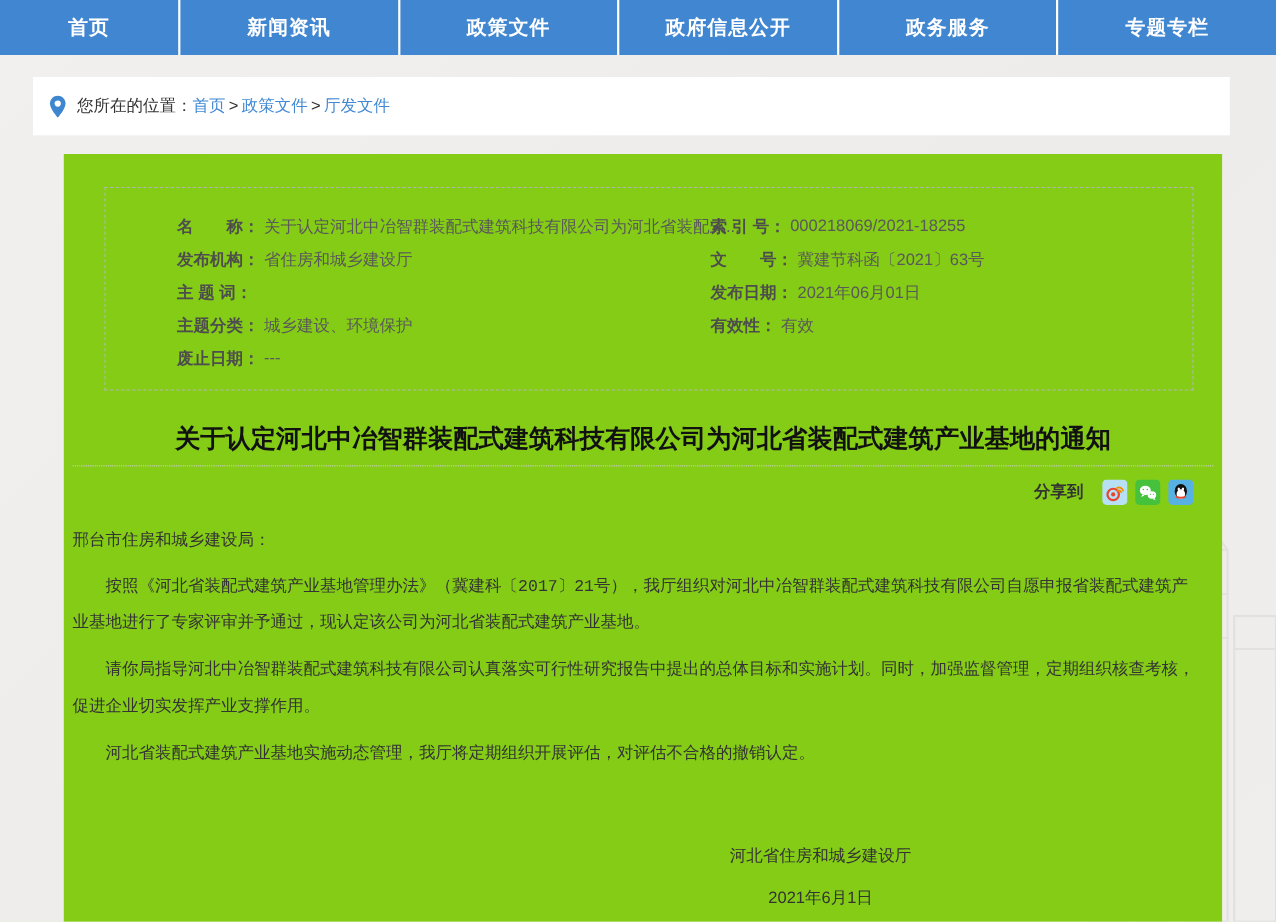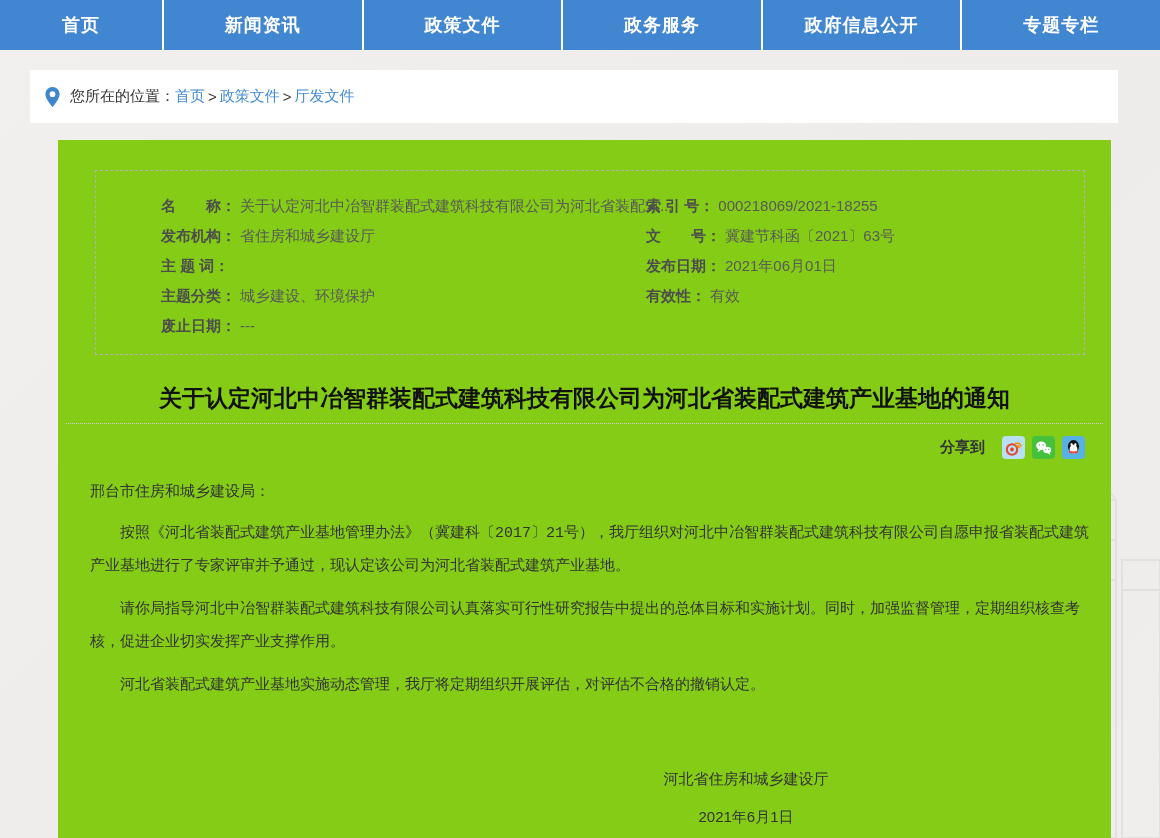--- a/index.html
+++ b/index.html
@@ -38,21 +38,21 @@
   .article-title { position:absolute; top:243px; left:0; width:100%; text-align:center;
     font-size:23px; font-weight:bold; color:#111; }
   .dotted-sep { position:absolute; top:283px; left:8px; right:8px; border-top:1px dotted #cfcfcf; }
   
   .share-row { position:absolute; top:296px; right:26px; display:flex; align-items:center; }
   .share-label { font-size:15px; color:#333; font-weight:bold; margin-right:10px;margin-left:44px; }
   .share-icon { width:23px; height:23px; margin-left:7px; cursor:pointer; display:flex; }
   
   .body-text { position:absolute; top:334px; left:8px; right:18px; font-size:15px;
     color:#333; line-height:33px; }
-  .body-text p { margin-bottom:10px;margin-left:24px; }
+  .body-text p { margin-bottom:10px; }
   .indent { text-indent:2em;font-family:Liberation Mono, monospace; }
   .signature { position:absolute; top:622px; left:558px; width:260px; text-align:center;
     font-size:15px; color:#333; line-height:33px; }
   .signature .sig-date { margin-top:5px; }
 </style>
 </head>
 <body>
 
 <svg class="watermark" width="340" height="458" viewBox="0 0 340 458">
   <g fill="none" stroke="#d9d8d6" stroke-width="2">
@@ -62,22 +62,22 @@
     <rect x="168" y="220" width="36" height="238"></rect>
     <path d="M120 458 V260 h40 M252 120 l22 -30 l22 30"></path>
     <path d="M210 190 h36 M210 230 h36 M252 160 h44 M252 200 h44 M302 210 h38 M168 250 h36"></path>
   </g>
 </svg>
 
 <nav class="nav">
   <div class="nav-item">首页</div>
   <div class="nav-item">新闻资讯</div>
   <div class="nav-item">政策文件</div>
+  <div class="nav-item">政府信息公开</div>
   <div class="nav-item">政务服务</div>
-  <div class="nav-item">政府信息公开</div>
   <div class="nav-item">专题专栏</div>
 </nav>
 
 <div class="breadcrumb">
   <span class="pin">
     <svg width="17" height="22" viewBox="0 0 24 30">
       <path d="M12 1C6.5 1 2 5.5 2 11c0 7.4 10 18 10 18s10-10.6 10-18C22 5.5 17.5 1 12 1z" fill="#3e86cf"></path>
       <circle cx="12" cy="11" r="4" fill="#fff"></circle>
     </svg>
   </span>

